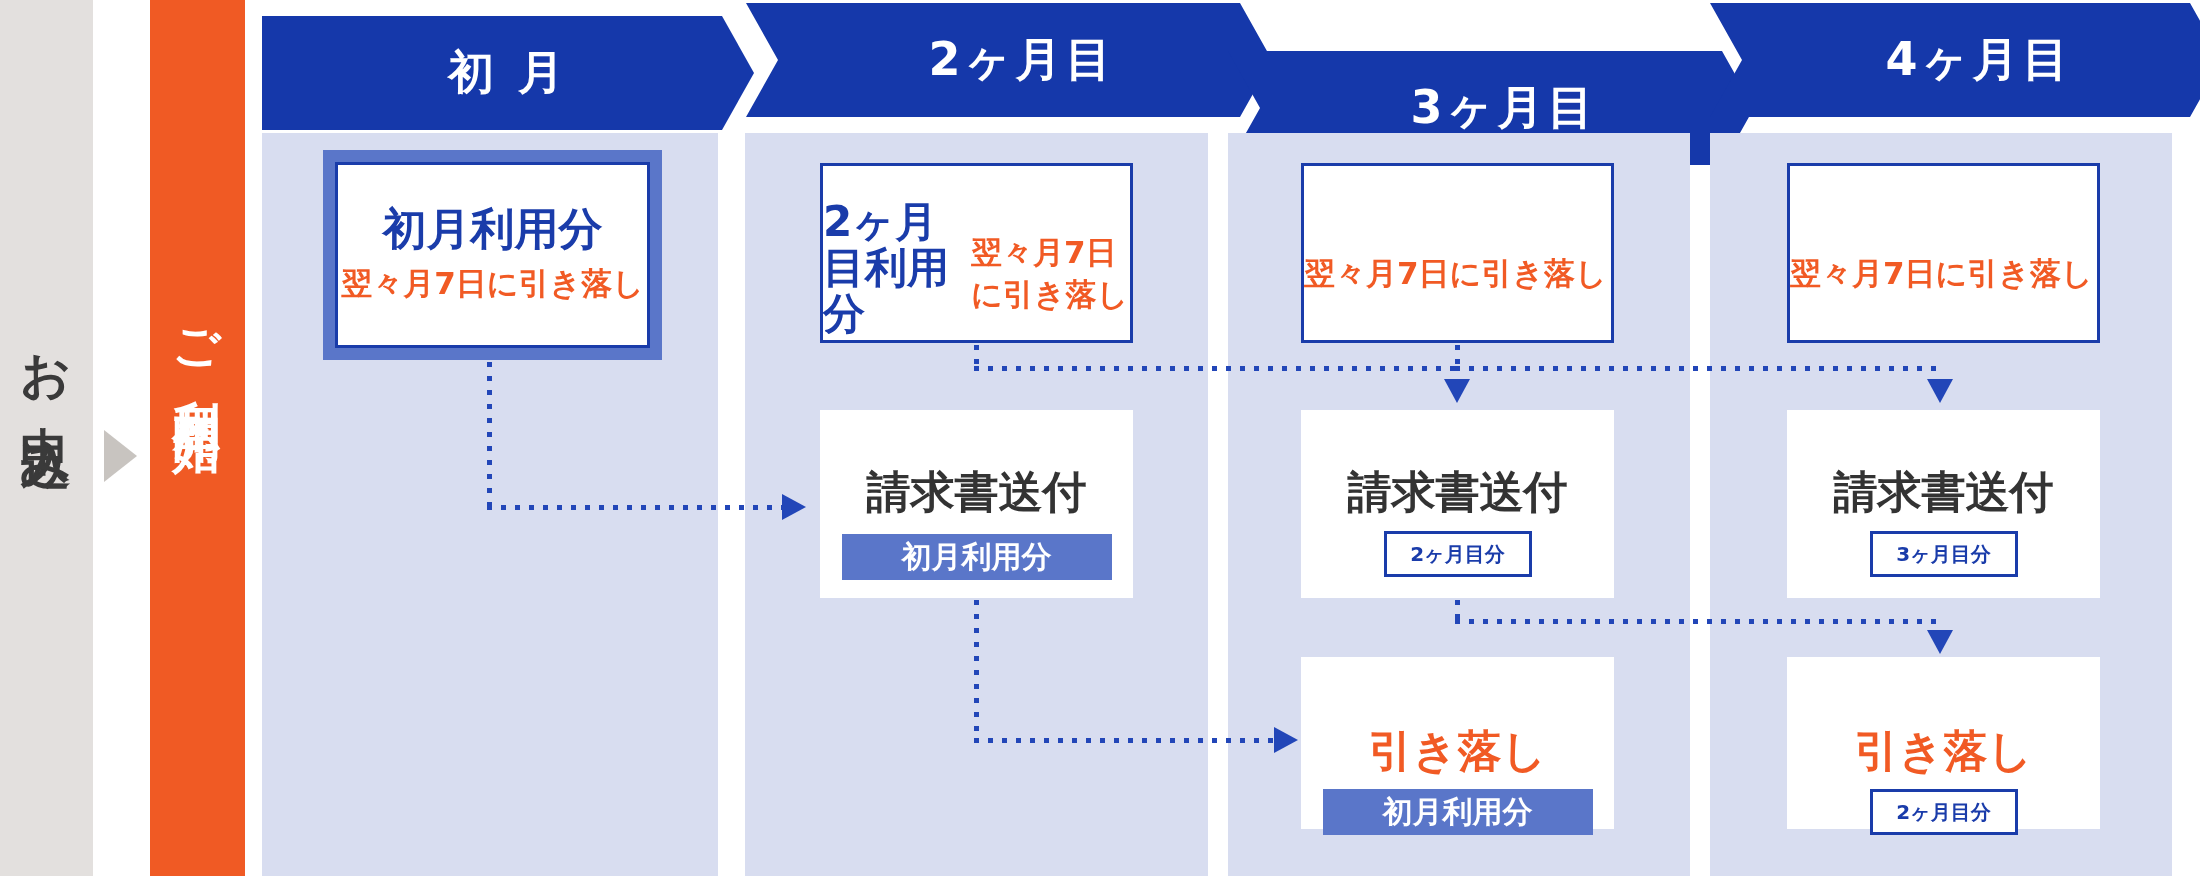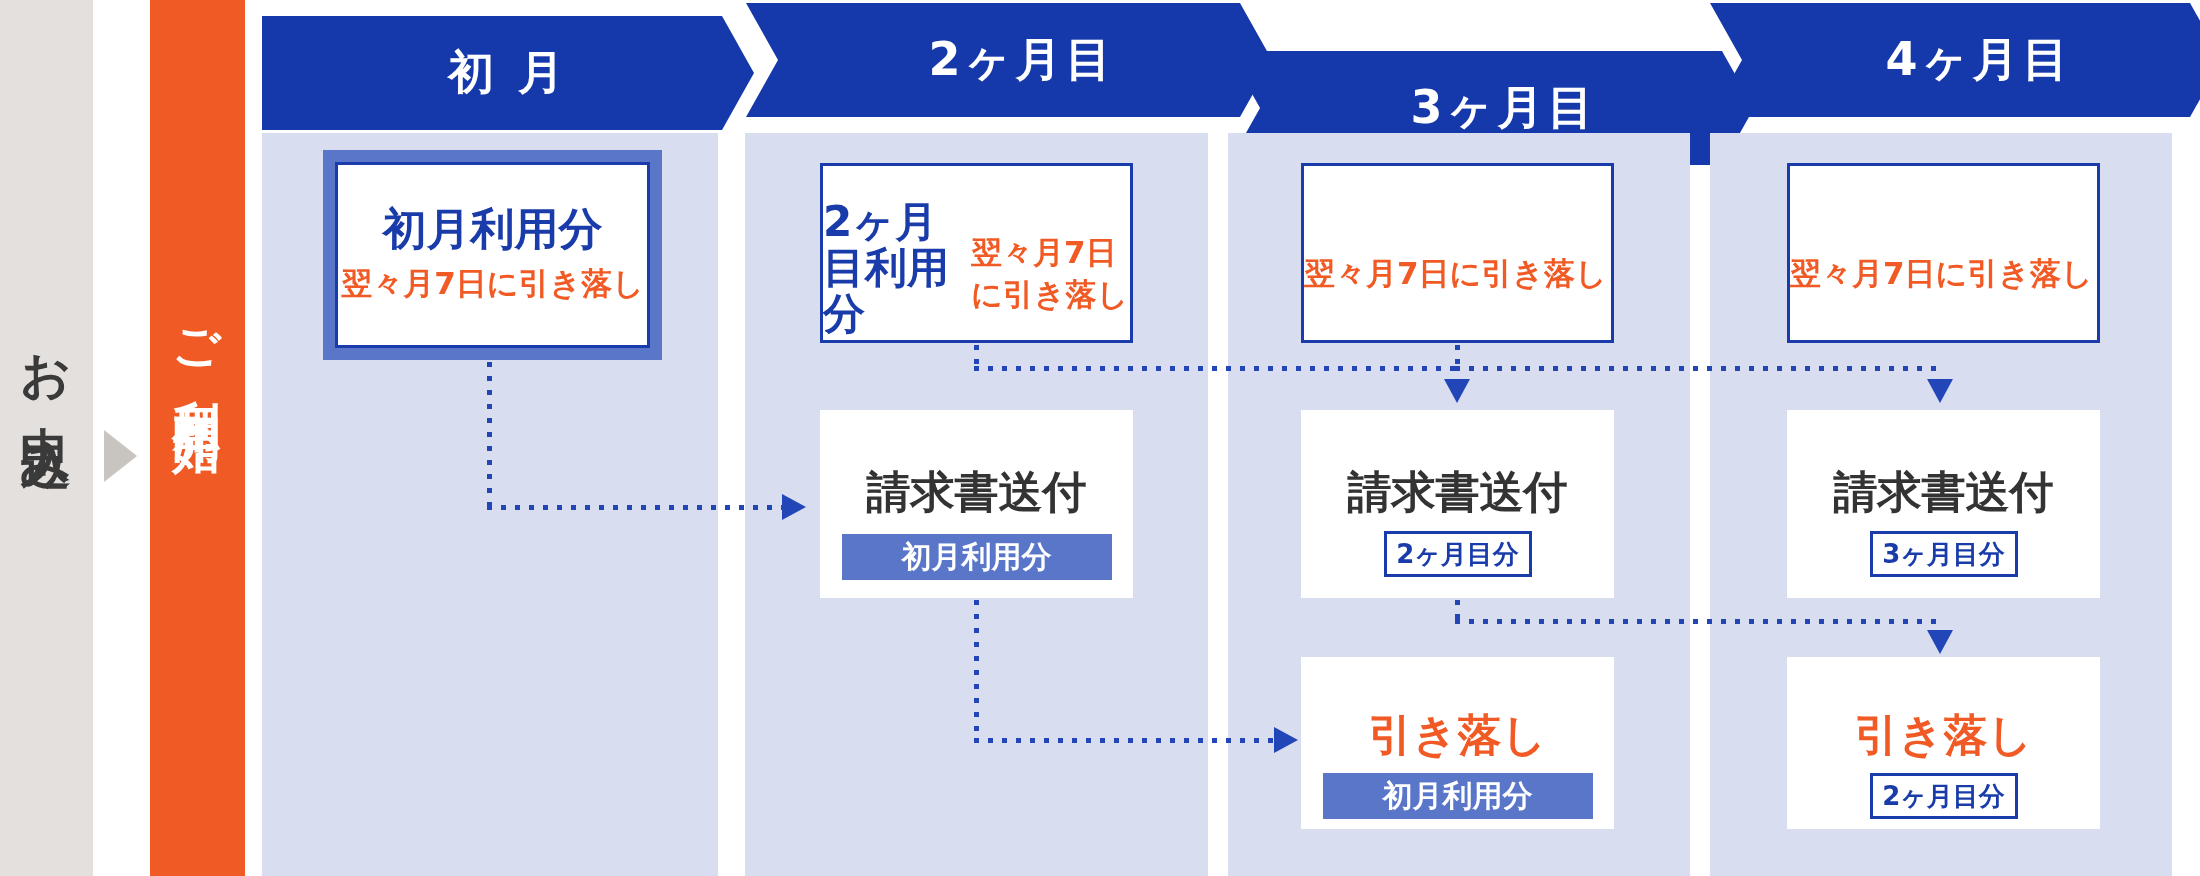--- a/index.html
+++ b/index.html
@@ -61,30 +61,30 @@
   .first-usage-inner .usage-subtitle { margin-top:10px; }
   .invoice-box {
     position:absolute; top:410px; height:188px; background:#ffffff;
     display:flex; flex-direction:column; align-items:center;
   }
   .invoice-title { font-size:44px; font-weight:bold; color:#333333; margin-top:60px; line-height:1; }
   .debit-box {
     position:absolute; top:657px; height:172px; background:#ffffff;
     display:flex; flex-direction:column; align-items:center;
   }
-  .debit-title { font-size:44px; font-weight:bold; color:#f15a24; margin-top:56px; line-height:1; }
+  .debit-title { font-size:44px; font-weight:bold; color:#f15a24; margin-top:72px; line-height:1; }
   .badge-filled {
     margin-top:20px; width:270px; height:46px; line-height:46px;
     background:#5a76c9; color:#ffffff; font-size:30px; font-weight:bold;
     text-align:center;
   }
   .badge-outline {
     margin-top:17px; width:148px; height:46px; line-height:40px;
     background:#ffffff; border:3px solid #1a3caa; box-sizing:border-box;
-    color:#1a3caa; font-size:26px; font-weight:bold; text-align:center;
+    color:#1a3caa; font-size:20px; font-weight:bold; text-align:center;
   }
   .debit-box .badge-filled, .debit-box .badge-outline { margin-top:16px; }
   
   .dh { position:absolute; height:5px;
         background-image:repeating-linear-gradient(to right,#2246b8 0 5px,transparent 5px 14px); }
   .dv { position:absolute; width:5px;
         background-image:repeating-linear-gradient(to bottom,#2246b8 0 5px,transparent 5px 14px); }
   .head-right { position:absolute; width:0; height:0;
         border-top:13px solid transparent; border-bottom:13px solid transparent;
         border-left:24px solid #2246b8; }

